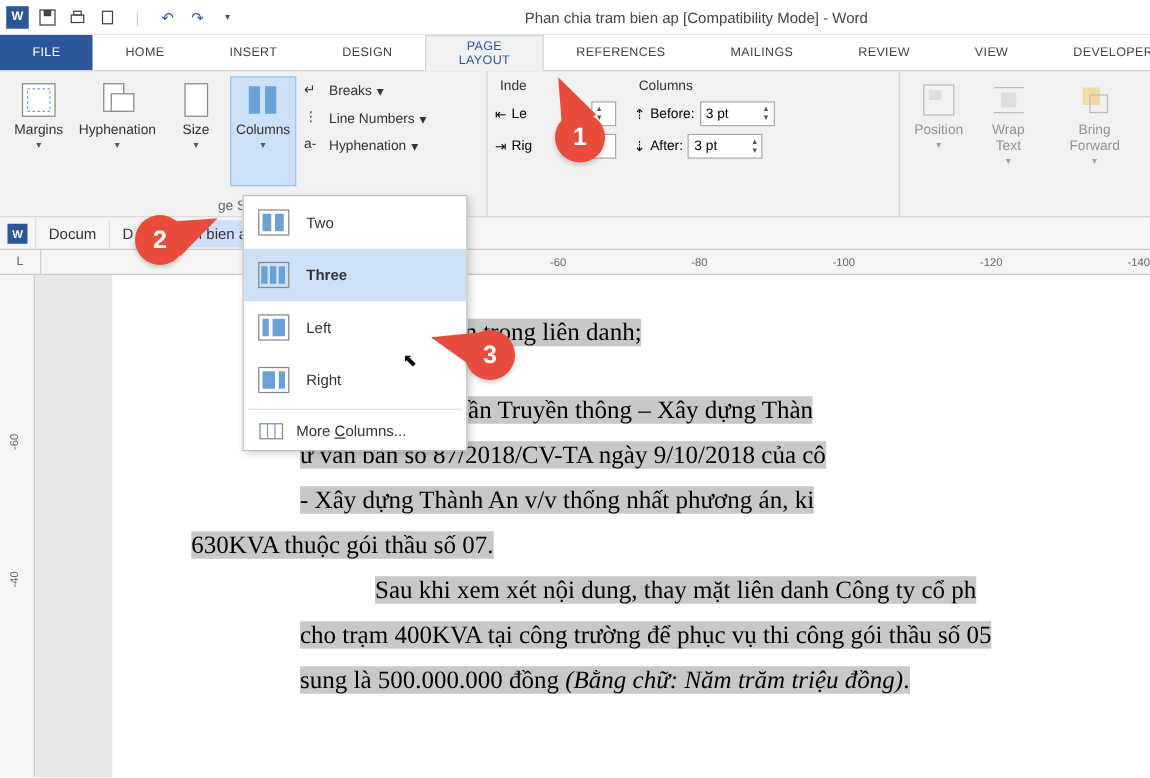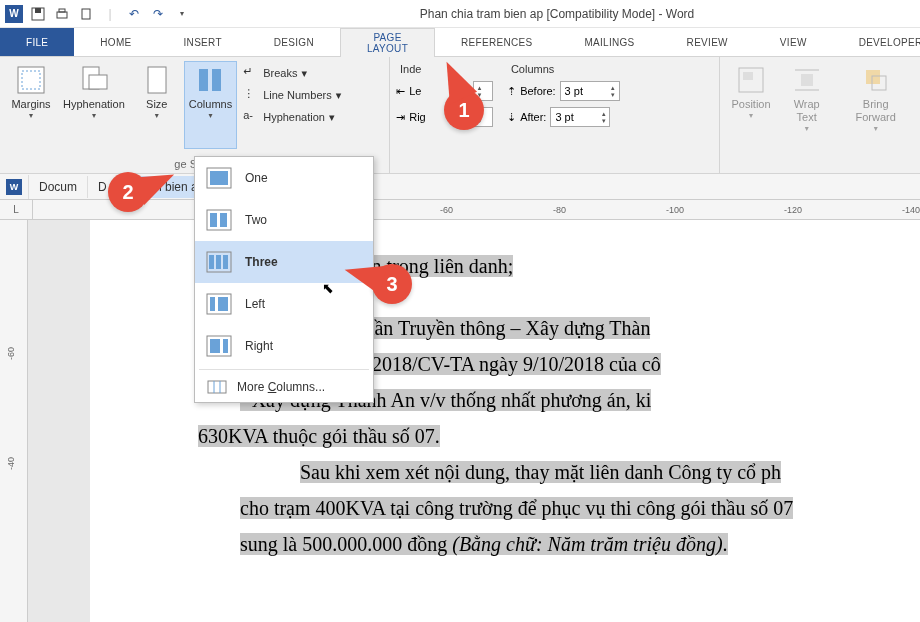--- a/index.html
+++ b/index.html
@@ -267,27 +267,20 @@
       </div>
     </div>
     <div class="glabel"></div>
   </div>
 </div>
 
 <div class="dropdown" style="left:194px; top:156px; width:180px;">
   <div class="ditem">
     <svg class="dico">
         <rect x="2" y="1" width="24" height="20" fill="none" stroke="#888"></rect>
-        <rect x="5" y="4" width="18" height="14" fill="#6aa2d8"></rect>
-      </svg>
-    <span>One</span>
-  </div>
-  <div class="ditem">
-    <svg class="dico">
-        <rect x="2" y="1" width="24" height="20" fill="none" stroke="#888"></rect>
         <rect x="5" y="4" width="7" height="14" fill="#6aa2d8"></rect>
         <rect x="15" y="4" width="7" height="14" fill="#6aa2d8"></rect>
       </svg>
     <span>Two</span>
   </div>
   <div class="ditem hover">
     <svg class="dico">
         <rect x="2" y="1" width="24" height="20" fill="none" stroke="#888"></rect>
         <rect x="4" y="4" width="5" height="14" fill="#6aa2d8"></rect>
         <rect x="11" y="4" width="5" height="14" fill="#6aa2d8"></rect>
@@ -361,23 +354,23 @@
   <div class="vruler">
     <span style="top:140px">-60</span>
     <span style="top:250px">-40</span>
   </div>
   <div class="gutter"></div>
   <div class="page">
     <div class="para" style="padding-left:160px"><span class="hl">- Các thành viên trong liên danh;</span></div>
     <div class="para" style="padding-left:160px;margin-top:30px"><span class="hl">- Công ty cổ phần Truyền thông – Xây dựng Thàn</span></div>
     <div class="para" style="margin-left:150px"><span class="hl">ứ văn bản số 87/2018/CV-TA ngày 9/10/2018 của cô</span></div>
     <div class="para" style="margin-left:150px"><span class="hl"> - Xây dựng Thành An v/v thống nhất phương án, ki</span></div>
-    <div class="para" style="margin-left:108px"><span class="hl"> 630KVA thuộc gói thầu số 07.</span></div>
+    <div class="para" style="margin-left:63px"><span class="hl"> 630KVA thuộc gói thầu số 07.</span></div>
     <div class="para" style="margin-left:150px;text-indent:60px"><span class="hl">Sau khi xem xét nội dung, thay mặt liên danh Công ty cổ ph</span></div>
-    <div class="para" style="margin-left:150px"><span class="hl">cho trạm 400KVA tại công trường để phục vụ thi công gói thầu số 07</span></div>
+    <div class="para" style="margin-left:150px"><span class="hl">cho trạm 400KVA tại công trường để phục vụ thi công gói thầu số 05</span></div>
     <div class="para" style="margin-left:150px"><span class="hl">sung là 500.000.000 đồng </span><span class="hl ital">(Bằng chữ: Năm trăm triệu đồng)</span><span class="hl">.</span></div>
 
   </div>
 </div>
 
 <div class="callout c1" style="left:444px; top:90px;">
     <span>1</span>
   </div>
 <div class="callout c2" style="left:108px; top:172px;">
     <span>2</span>

